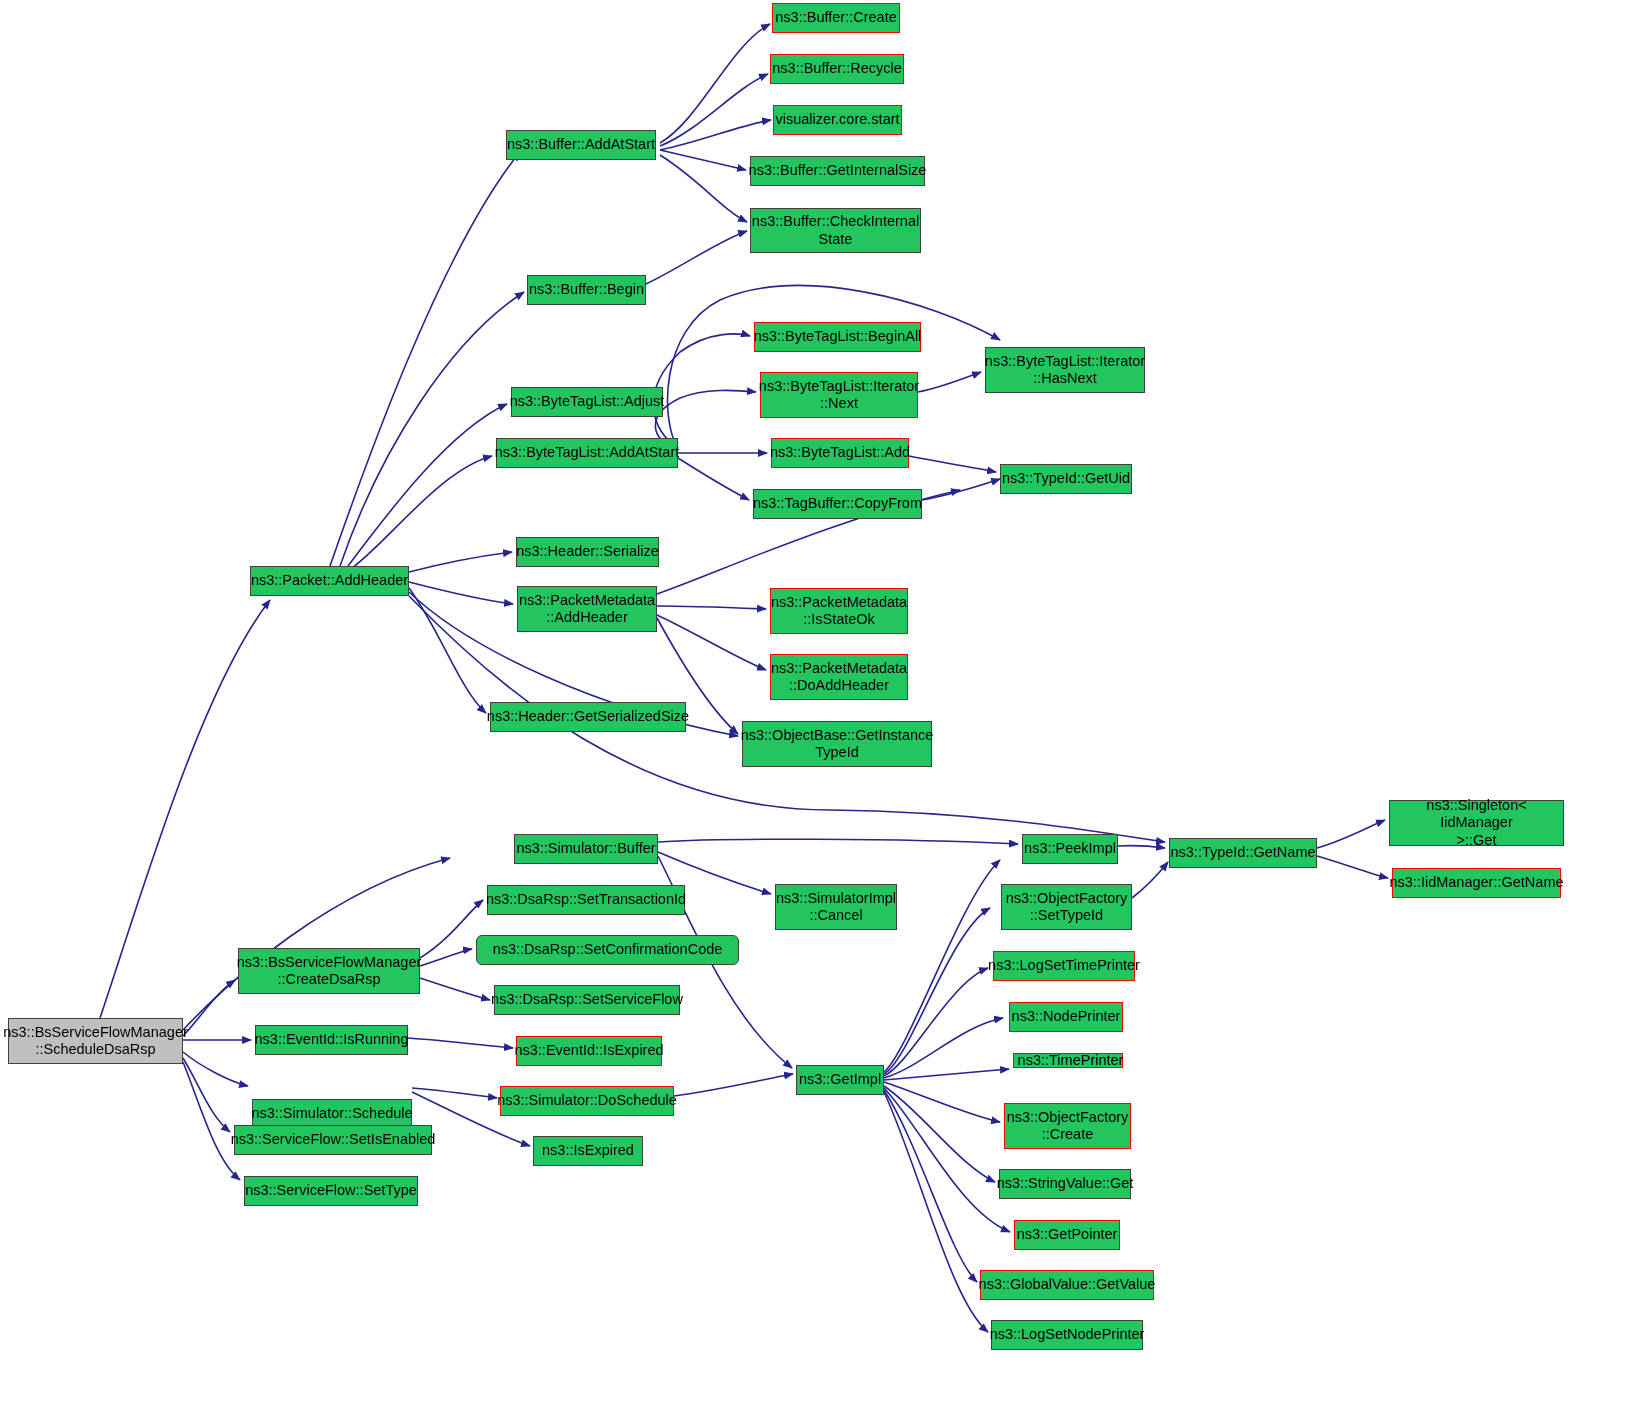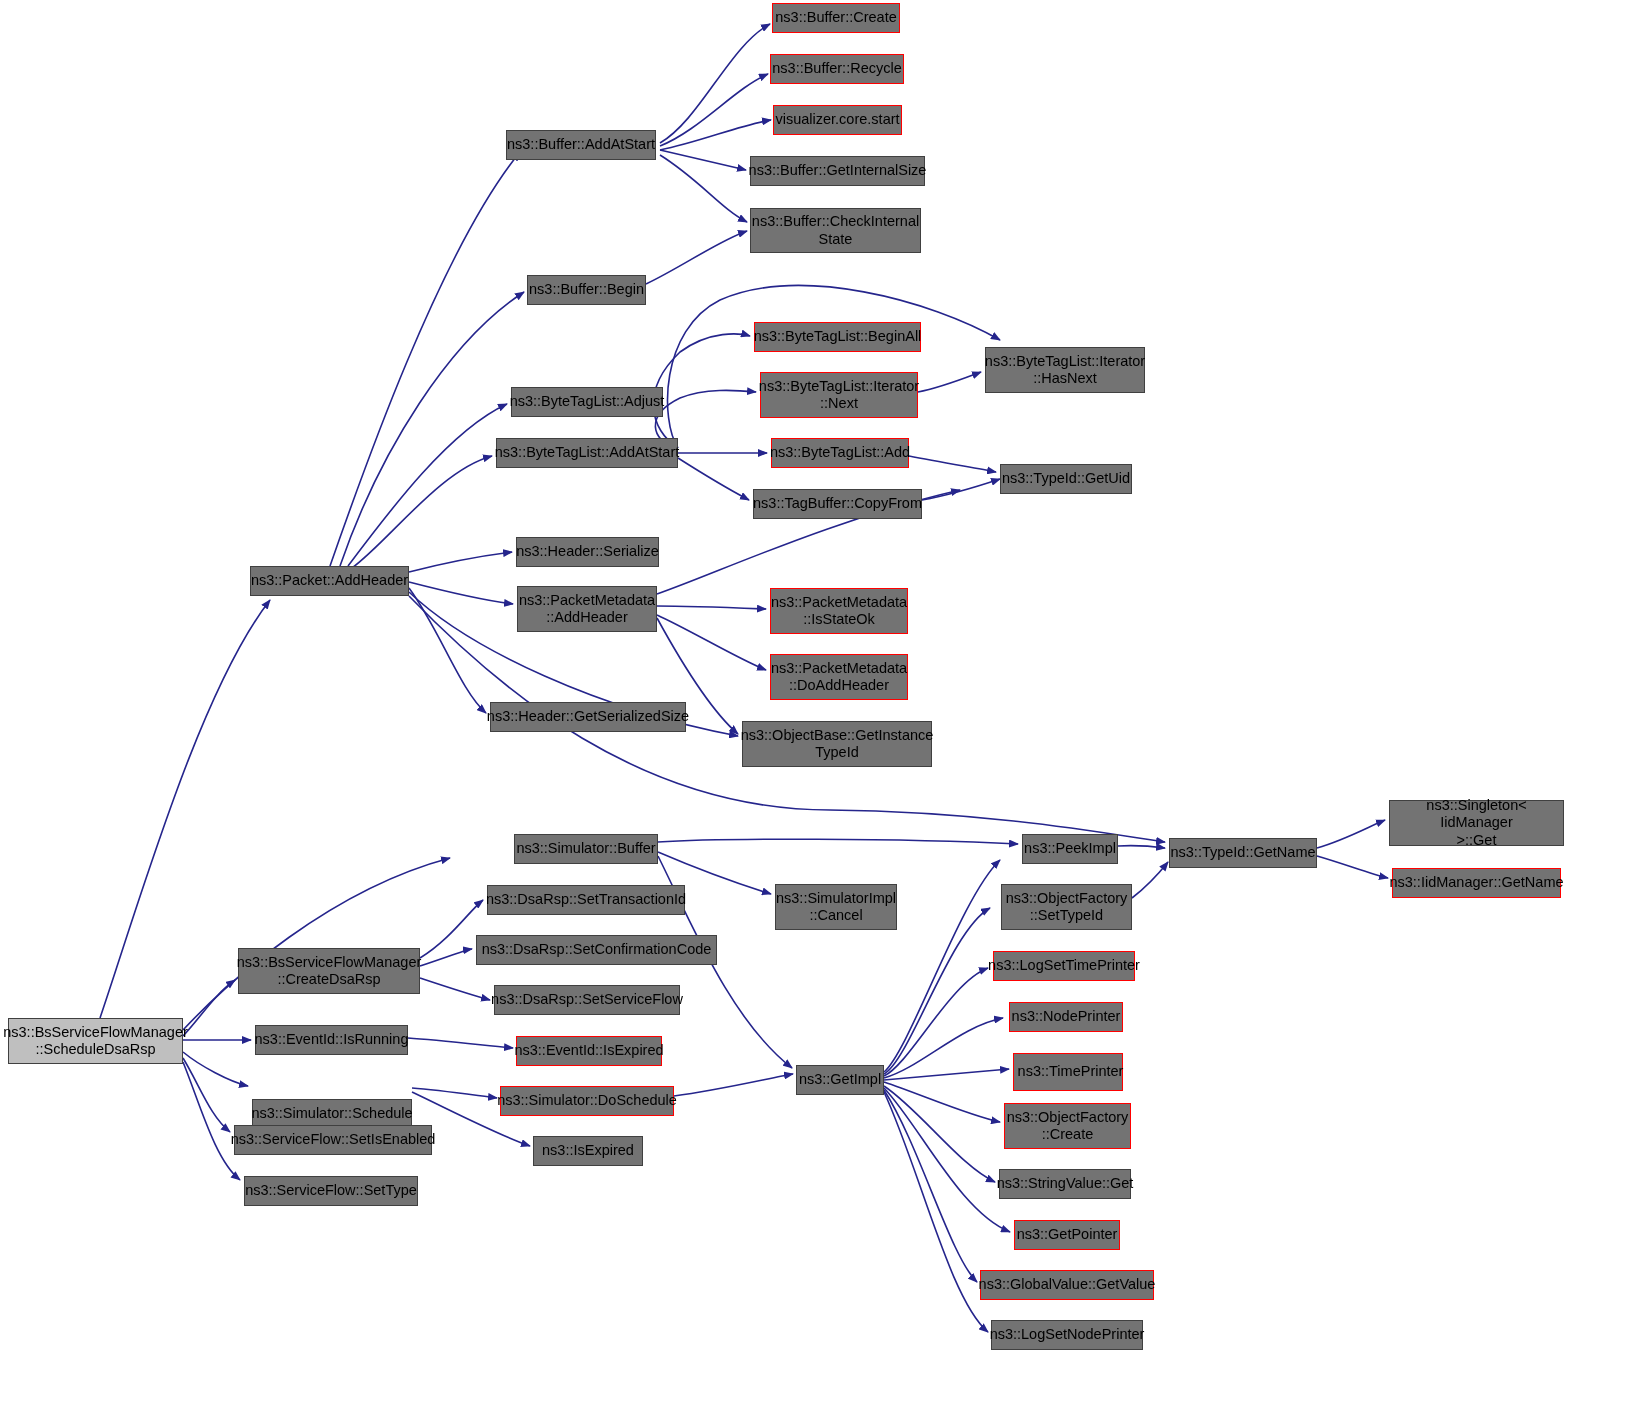--- a/index.html
+++ b/index.html
@@ -25,21 +25,21 @@
   .node {
     position: absolute;
     box-sizing: border-box;
     display: flex;
     align-items: center;
     justify-content: center;
     text-align: center;
     font-size: 14.5px;
     line-height: 1.18;
     color: #000000;
-    background: #737373;
+    background: #22c55e;
     border: 1px solid #404040;
     white-space: pre-line;
     padding: 0 3px;
     z-index: 3;
   }
   .node.red {
     border: 1px solid #ff0000;
   }
   .node.highlight {
     background: #bfbfbf;
@@ -150,27 +150,27 @@
     <div class="node" style="left: 775px; top: 884px; width: 122px; height: 46px;">ns3::SimulatorImpl
 ::Cancel</div>
     <div class="node" style="left: 1022px; top: 834px; width: 96px; height: 30px;">ns3::PeekImpl</div>
     <div class="node" style="left: 1169px; top: 838px; width: 148px; height: 30px;">ns3::TypeId::GetName</div>
     <div class="node" style="left: 1389px; top: 800px; width: 175px; height: 46px;">ns3::Singleton&lt; IidManager
 &gt;::Get</div>
     <div class="node red" style="left: 1392px; top: 868px; width: 169px; height: 30px;">ns3::IidManager::GetName</div>
     <div class="node" style="left: 1001px; top: 884px; width: 131px; height: 46px;">ns3::ObjectFactory
 ::SetTypeId</div>
     <div class="node" style="left: 487px; top: 885px; width: 198px; height: 30px;">ns3::DsaRsp::SetTransactionId</div>
-    <div class="node" style="left: 476px; top: 935px; width: 241px; height: 30px;">ns3::DsaRsp::SetConfirmationCode</div>
+    <div class="node" style="left: 476px; top: 935px; width: 263px; height: 30px; border-radius: 6px;">ns3::DsaRsp::SetConfirmationCode</div>
     <div class="node" style="left: 494px; top: 985px; width: 186px; height: 30px;">ns3::DsaRsp::SetServiceFlow</div>
     <div class="node" style="left: 238px; top: 948px; width: 182px; height: 46px;">ns3::BsServiceFlowManager
 ::CreateDsaRsp</div>
     <div class="node red" style="left: 993px; top: 951px; width: 142px; height: 30px;">ns3::LogSetTimePrinter</div>
     <div class="node red" style="left: 1009px; top: 1002px; width: 114px; height: 30px;">ns3::NodePrinter</div>
-    <div class="node red" style="left: 1013px; top: 1053px; width: 110px; height: 38px; padding-left: 8px;">ns3::TimePrinter</div>
+    <div class="node red" style="left: 1013px; top: 1053px; width: 110px; height: 15px; padding-left: 8px;">ns3::TimePrinter</div>
     <div class="node red" style="left: 1004px; top: 1103px; width: 127px; height: 46px;">ns3::ObjectFactory
 ::Create</div>
     <div class="node" style="left: 999px; top: 1169px; width: 132px; height: 30px;">ns3::StringValue::Get</div>
     <div class="node red" style="left: 1014px; top: 1220px; width: 106px; height: 30px;">ns3::GetPointer</div>
     <div class="node red" style="left: 980px; top: 1270px; width: 174px; height: 30px;">ns3::GlobalValue::GetValue</div>
     <div class="node" style="left: 991px; top: 1320px; width: 152px; height: 30px;">ns3::LogSetNodePrinter</div>
     <div class="node" style="left: 796px; top: 1065px; width: 88px; height: 30px;">ns3::GetImpl</div>
     <div class="node" style="left: 255px; top: 1025px; width: 153px; height: 30px;">ns3::EventId::IsRunning</div>
     <div class="node red" style="left: 516px; top: 1036px; width: 146px; height: 30px;">ns3::EventId::IsExpired</div>
     <div class="node" style="left: 252px; top: 1075px; width: 160px; height: 30px; margin-top: 24px;">ns3::Simulator::Schedule</div>

